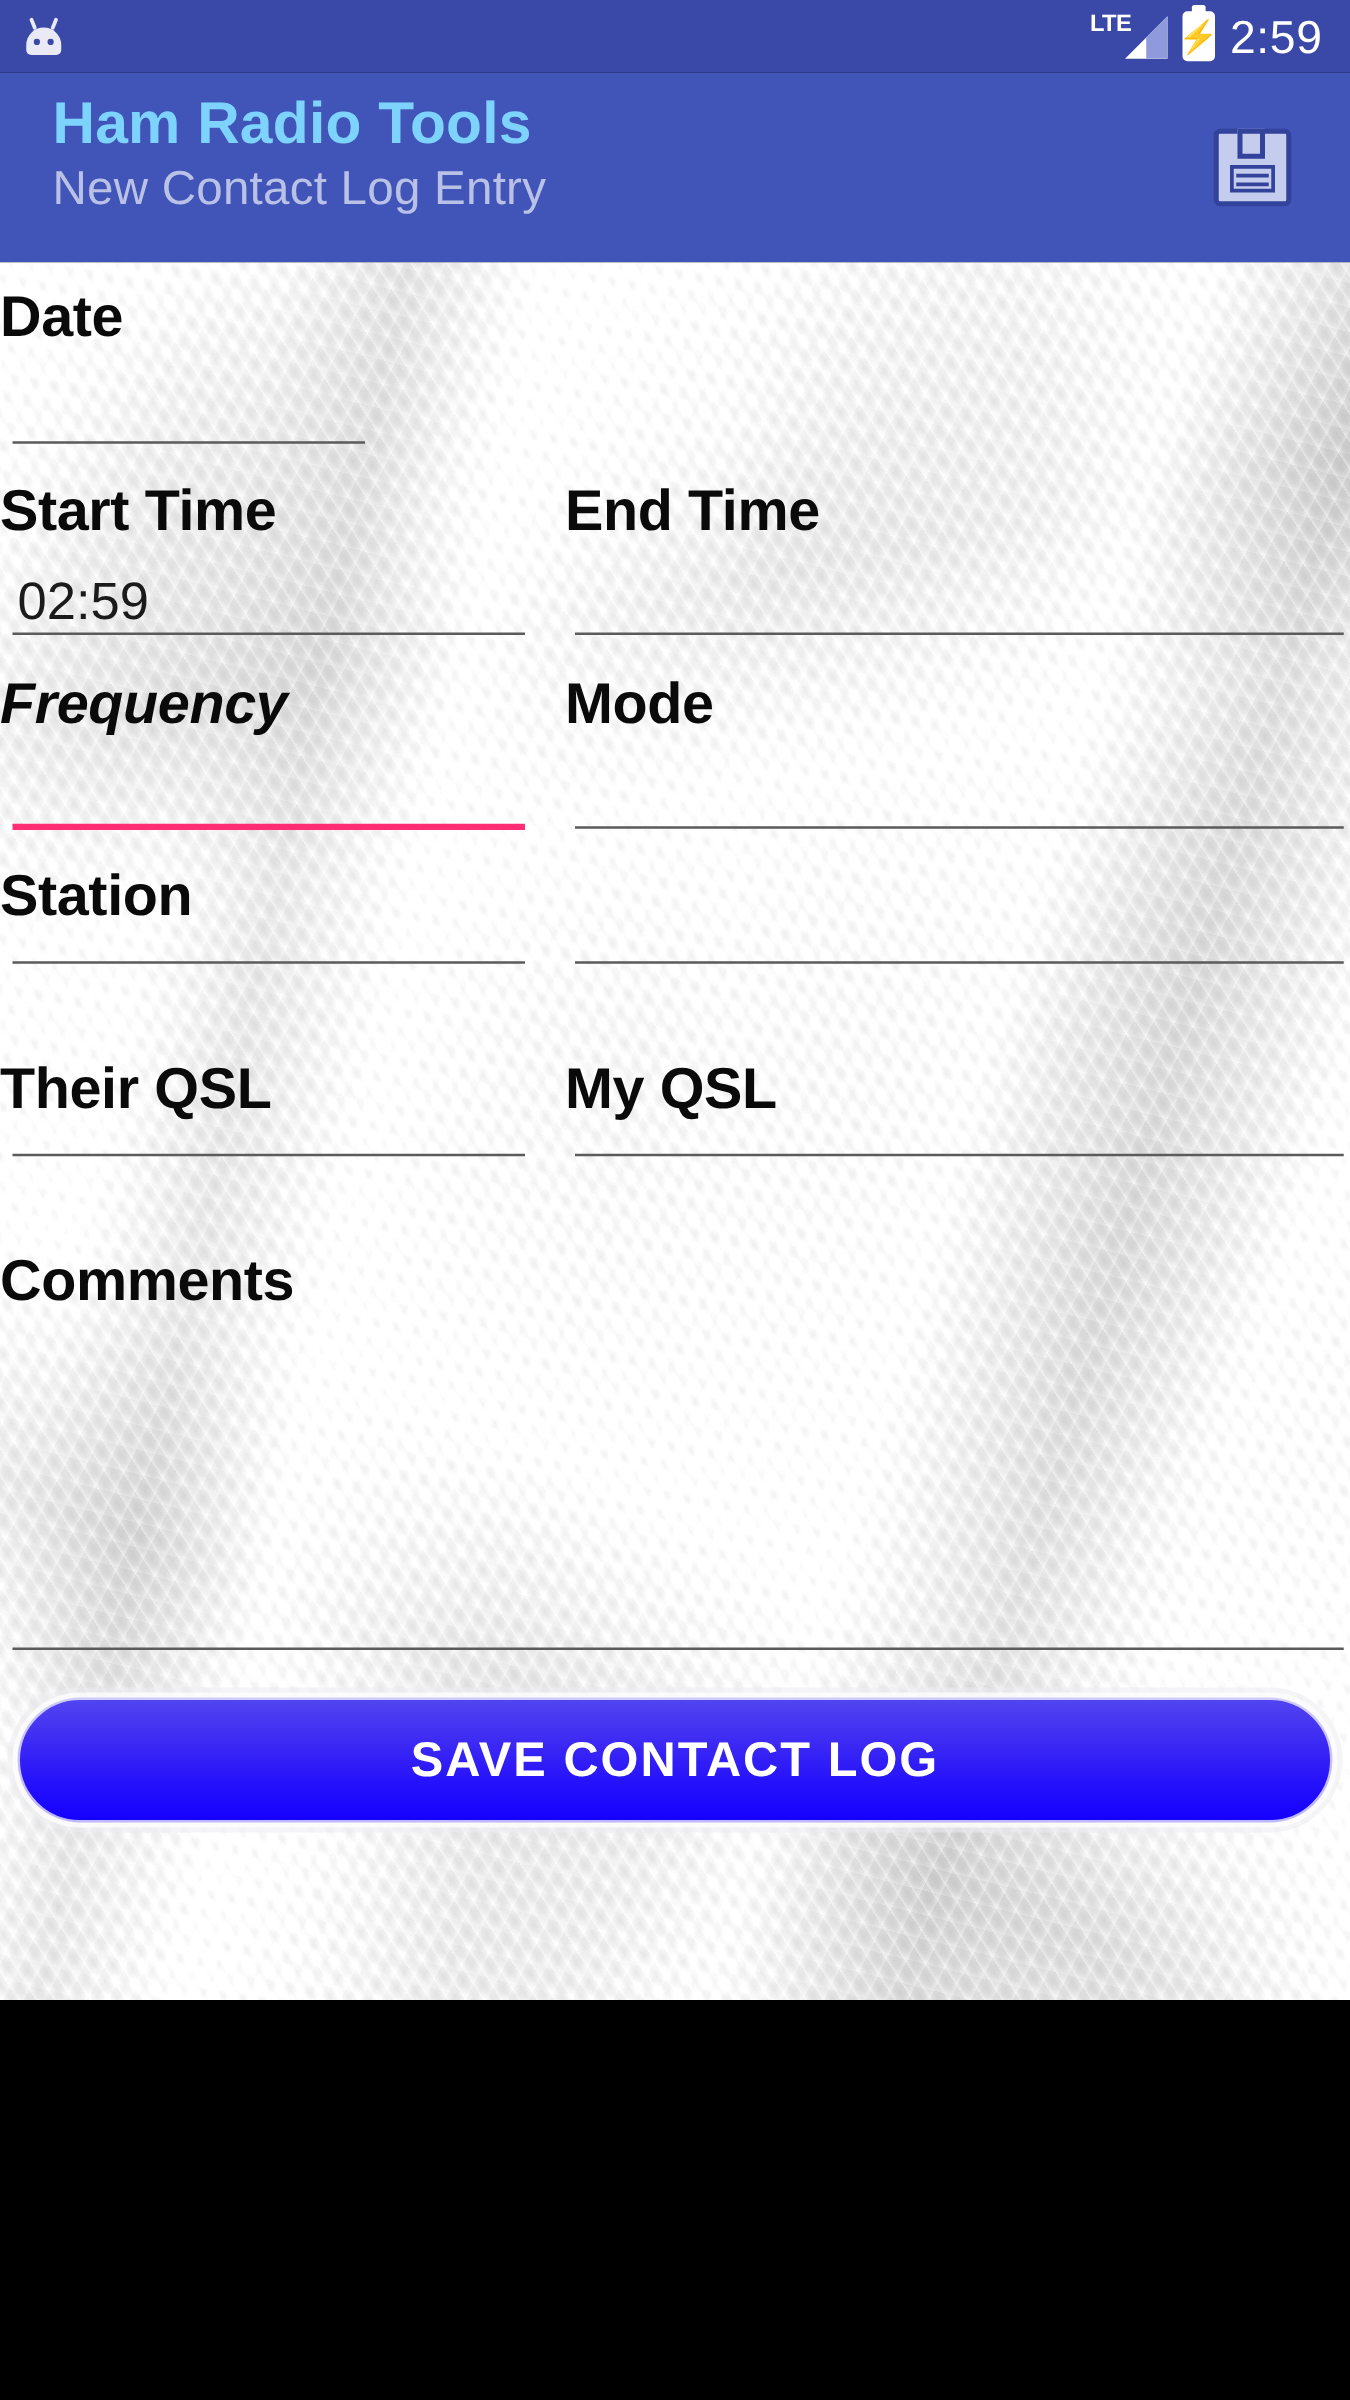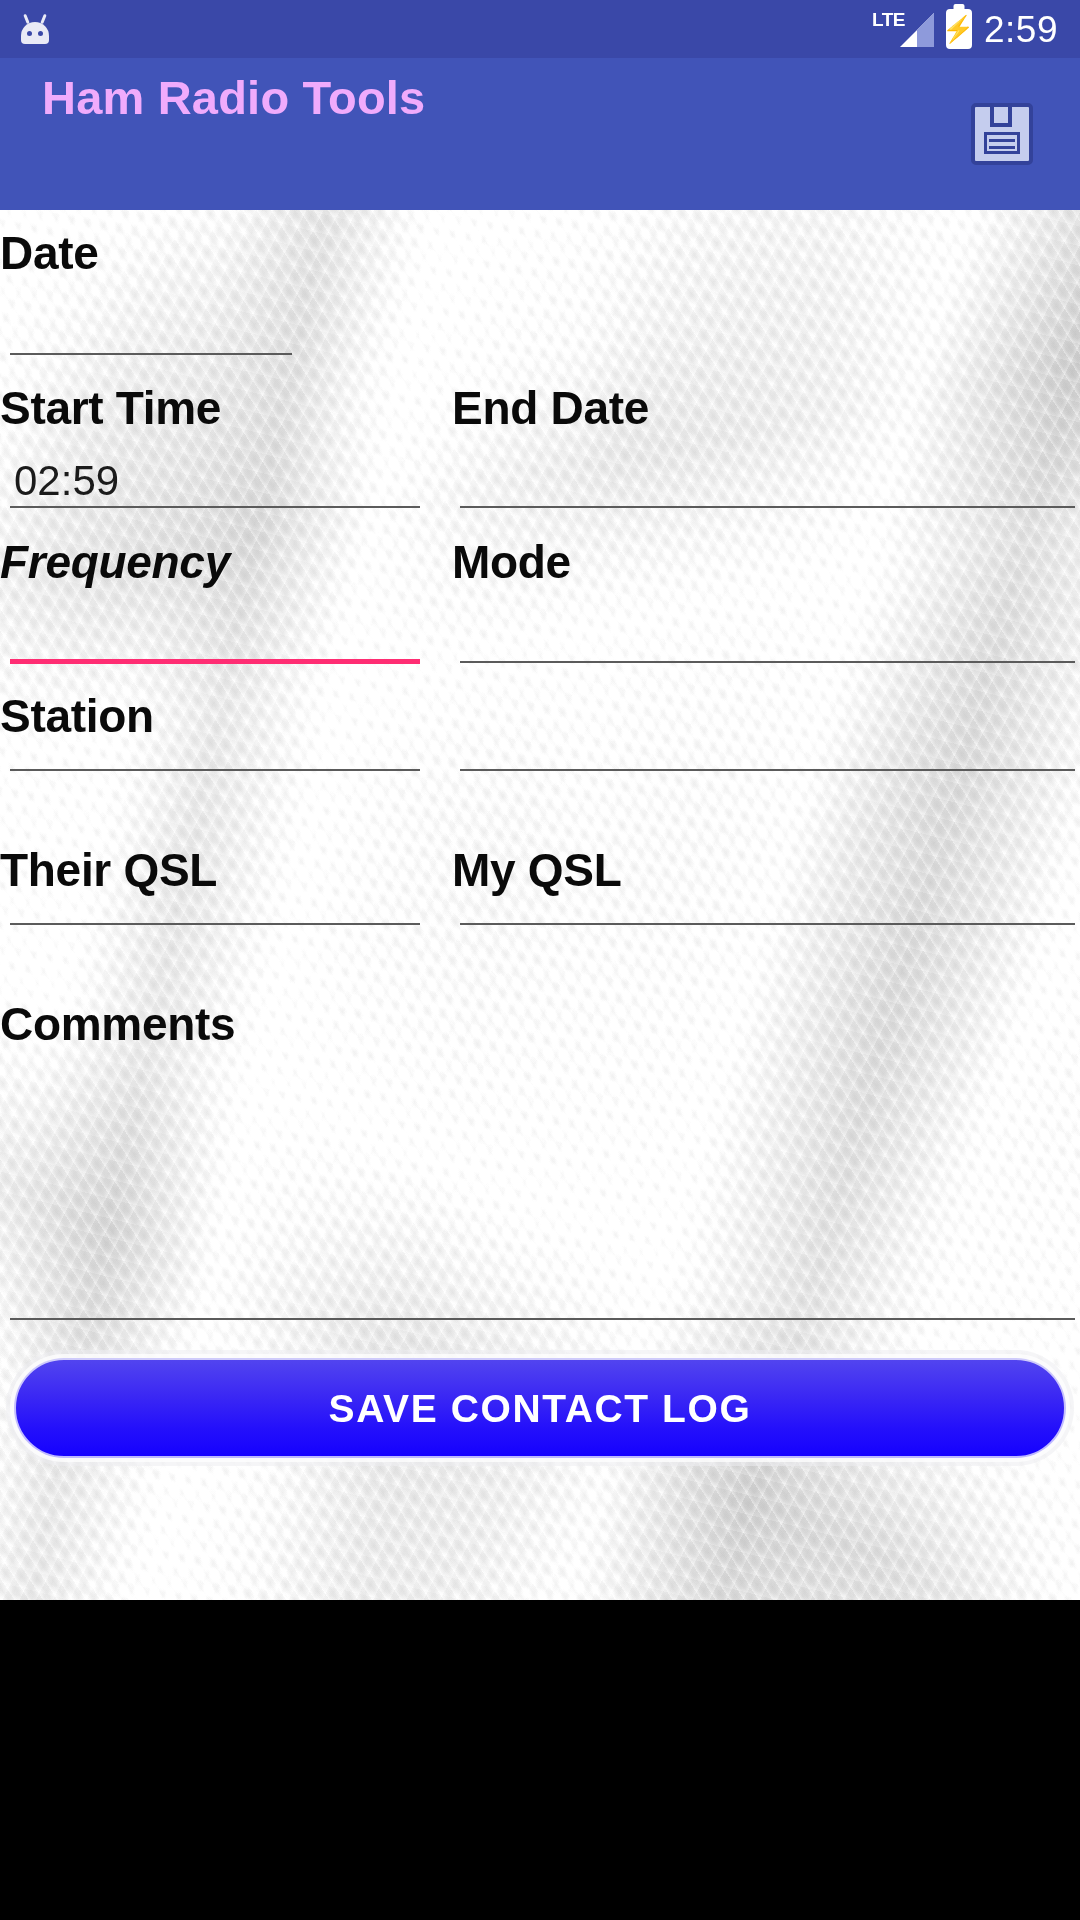--- a/index.html
+++ b/index.html
@@ -105,21 +105,21 @@
     width: 1080px; height: 152px;
     background: #4154b8;
     box-sizing: border-box;
     padding: 14px 30px 0 42px;
     display: flex;
     align-items: flex-start;
     justify-content: space-between;
   }
   .app-bar-titles { display: flex; flex-direction: column; }
   .app-title {
-    font-size: 47px; font-weight: bold; color: #f0abfc;
+    font-size: 47px; font-weight: bold; color: #7dd3fc;
     line-height: 1.12; letter-spacing: 0.2px;
   }
   .app-subtitle {
     font-size: 38px; color: #b9c2e6; font-weight: normal;
     line-height: 1.2; margin-top: 4px; letter-spacing: 0.2px;
   }
 
   .save-icon-btn {
     width: 96px; height: 96px;
     display: flex; align-items: center; justify-content: center;
@@ -311,39 +311,40 @@
       <div class="battery">
         <span class="bolt">⚡</span>
       </div>
       <div class="clock">2:59</div>
     </div>
   </div>
 
   <div class="app-bar">
     <div class="app-bar-titles">
       <div class="app-title">Ham Radio Tools</div>
+      <div class="app-subtitle">New Contact Log Entry</div>
     </div>
     <div class="save-icon-btn">
       <div class="floppy">
         <div class="shutter"></div>
         <div class="label"></div>
       </div>
     </div>
   </div>
 
   <div class="content">
     <div class="paper-tex"></div>
 
     <div class="form">
 
       <div class="fld-label" style="left:0px; top:20px;">Date</div>
       <div class="fld-rule" style="left:10px; top:143px; width:282px;"></div>
 
       <div class="fld-label" style="left:0px; top:175px;">Start Time</div>
-      <div class="fld-label" style="left:452px; top:175px;">End Date</div>
+      <div class="fld-label" style="left:452px; top:175px;">End Time</div>
       <div class="fld-value" style="left:14px; top:250px;">02:59</div>
       <div class="fld-value" style="left:464px; top:250px;"></div>
       <div class="fld-rule" style="left:10px; top:296px; width:410px;"></div>
       <div class="fld-rule" style="left:460px; top:296px; width:615px;"></div>
 
       <div class="fld-label" style="left:0px; top:329px;font-style:italic;">Frequency</div>
       <div class="fld-label" style="left:452px; top:329px;">Mode</div>
       <div class="fld-value" style="left:14px; top:404px;"></div>
       <div class="fld-value" style="left:464px; top:404px;"></div>
       <div class="fld-rule focused" style="left:10px; top:449px; width:410px;"></div>

